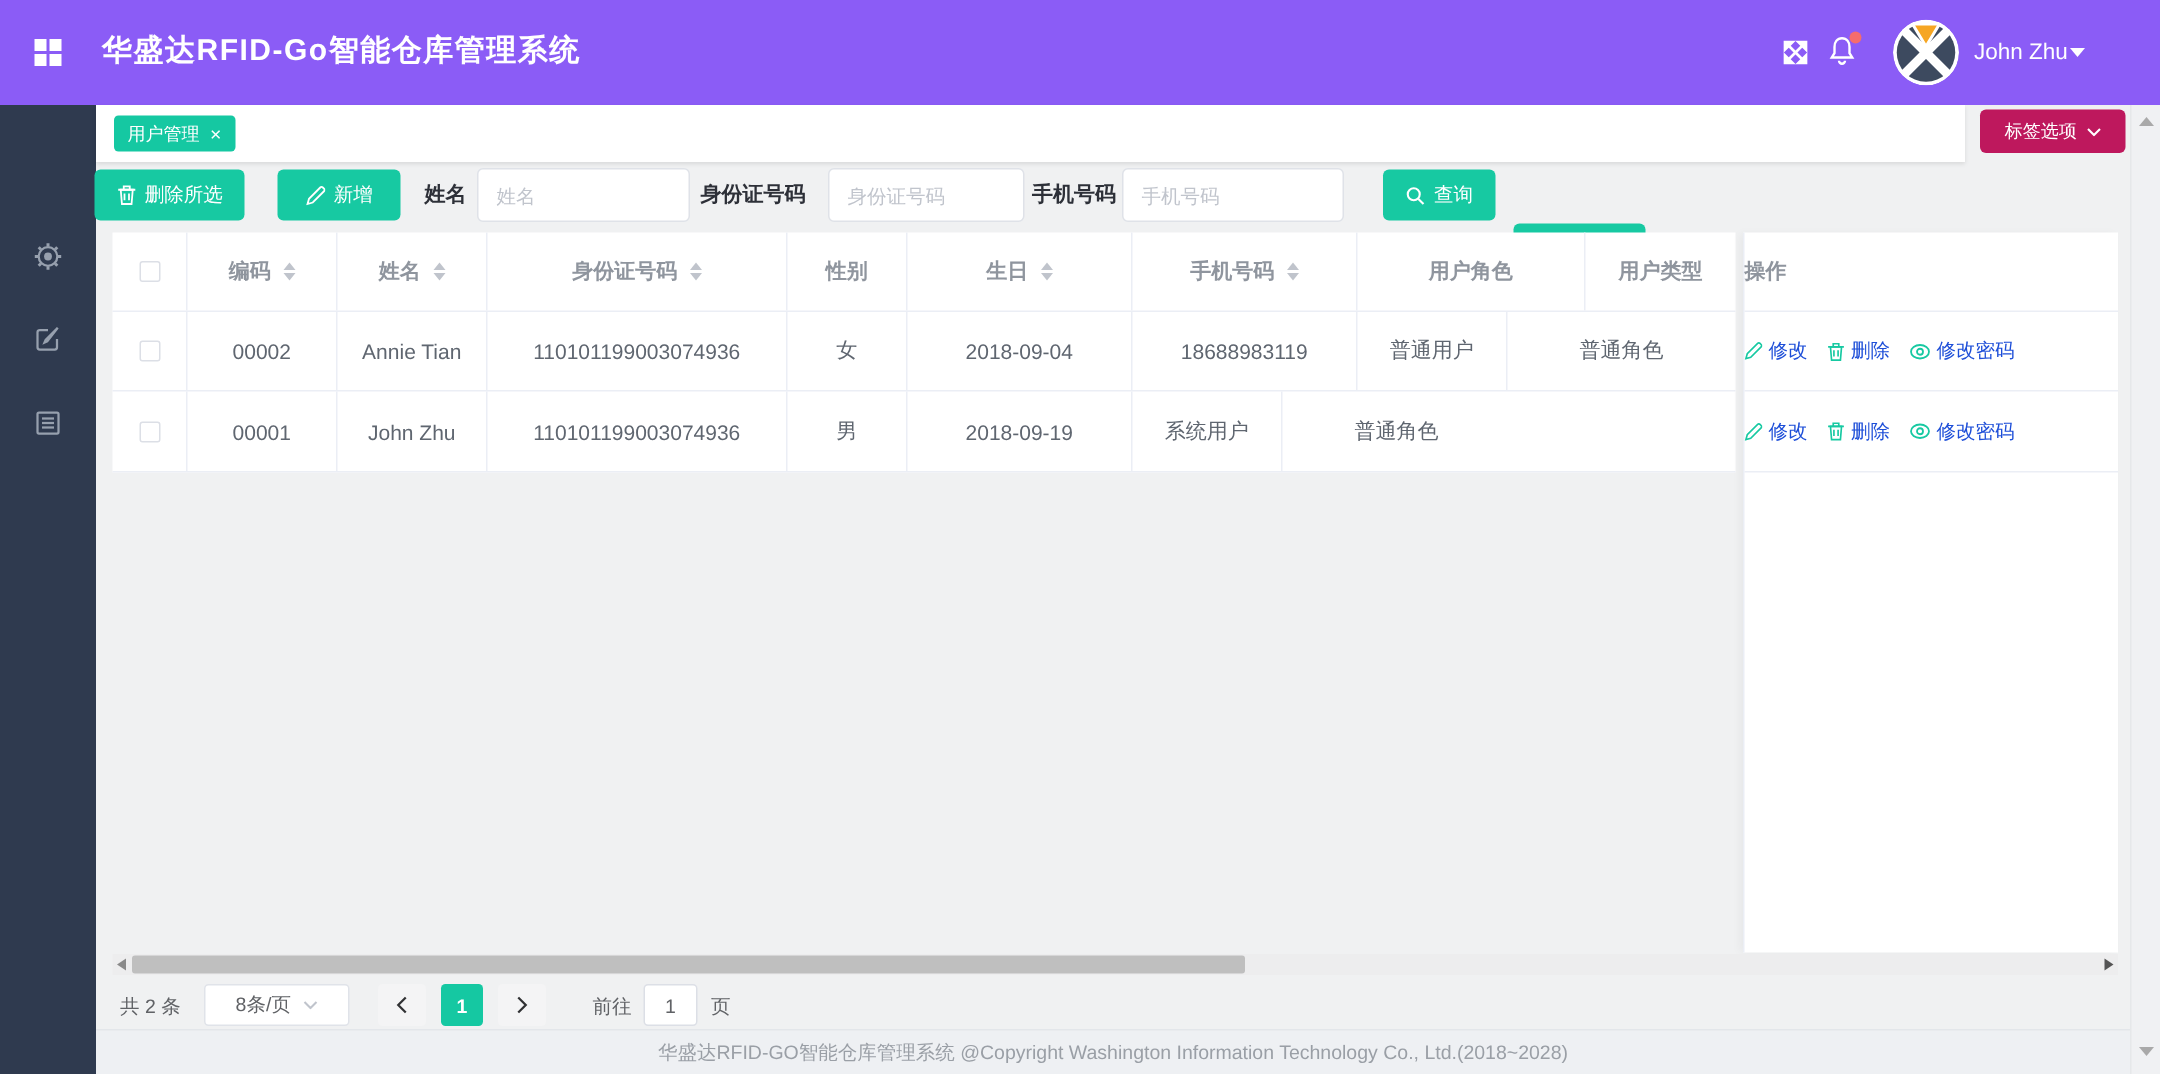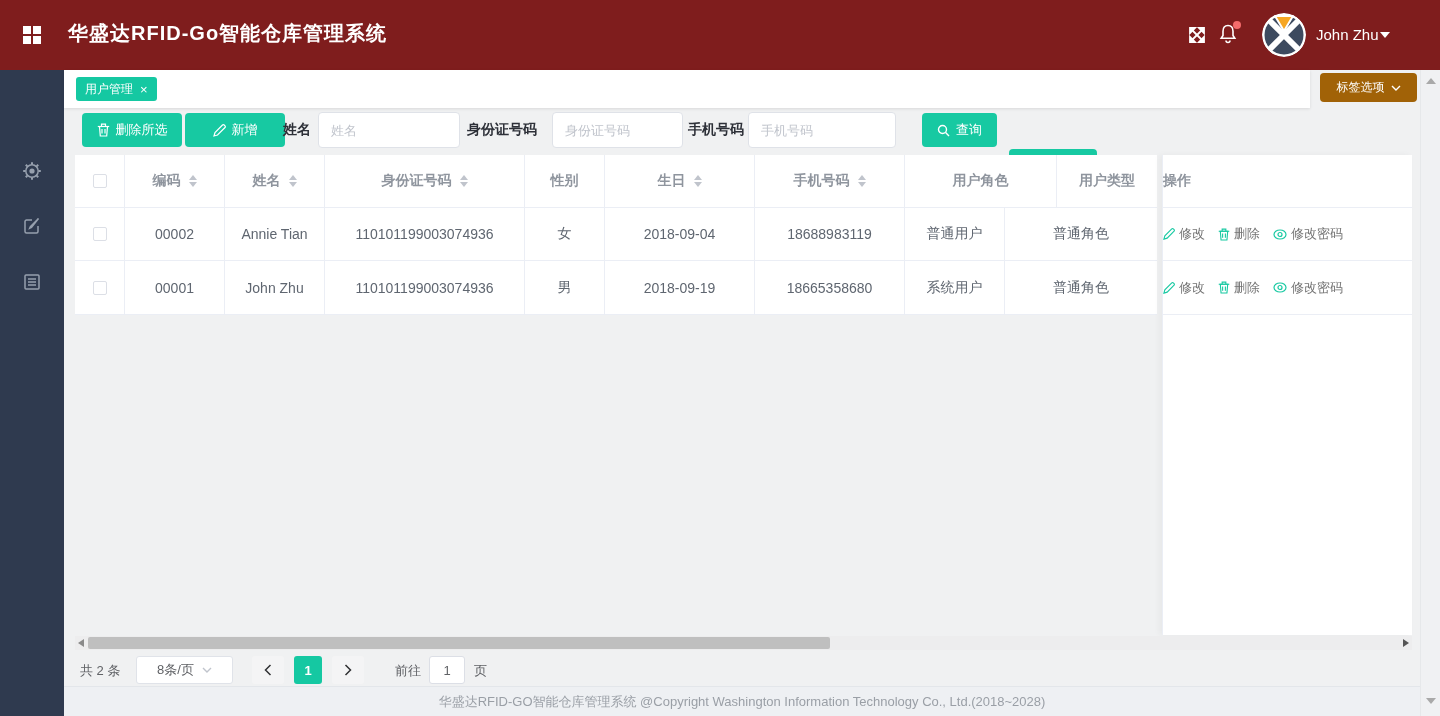--- a/index.html
+++ b/index.html
@@ -1,51 +1,51 @@
 <!DOCTYPE html>
 <html><head>
 <meta charset="utf-8">
 <style>
   * { margin:0; padding:0; box-sizing:border-box; }
   html,body { width:1440px; height:716px; }
   body { font-family:"Liberation Sans","DejaVu Sans",sans-serif; background:#f0f1f2; overflow:hidden; }
   #app { position:relative; width:1440px; height:716px; background:#f0f1f2; overflow:hidden; }
 
   
-  .app-header { position:absolute; left:0; top:0; width:1440px; height:70px; background:#7f1d1d; }
+  .app-header { position:absolute; left:0; top:0; width:1440px; height:70px; background:#8b5cf6; }
   .grid-icon { position:absolute; left:22px; top:25px; width:20px; height:20px; }
   .app-title { position:absolute; left:68px; top:20px; color:#fff; font-size:20px; font-weight:bold; letter-spacing:1px; white-space:nowrap; }
   .hdr-ic { position:absolute; top:25px; width:20px; height:20px; }
   .fullscreen-ic { left:1187px; }
   .bell-wrap { position:absolute; left:1218px; top:23px; width:22px; height:24px; }
   .bell-dot { position:absolute; right:-1px; top:-2px; width:8px; height:8px; border-radius:50%; background:#f56c6c; }
   .avatar { position:absolute; left:1262px; top:13px; width:44px; height:44px; border-radius:50%; overflow:hidden; }
   .user-name { position:absolute; left:1316px; top:26px; color:#fff; font-size:15px; white-space:nowrap; }
   .user-caret { position:absolute; left:1380px; top:32px; width:0; height:0; border-left:5px solid transparent; border-right:5px solid transparent; border-top:6px solid #fff; }
 
   
   .sidebar { position:absolute; left:0; top:70px; width:64px; height:646px; background:#2f3a4f; }
   .side-ic { position:absolute; left:22px; width:20px; height:20px; cursor:pointer; }
 
   
   .tabbar { position:absolute; left:64px; top:70px; width:1246px; height:38px; background:#fff; box-shadow:0 1px 3px rgba(0,0,0,.10); }
   .tab-active { position:absolute; left:12px; top:7px; height:24px; padding:0 9px; background:#15c8a2; border-radius:3px; color:#fff; font-size:12px; display:flex; align-items:center; gap:7px; cursor:pointer; }
   .tab-close { font-size:13px; line-height:1; cursor:pointer; }
-  .tag-options-btn { position:absolute; left:1320px; top:73px; width:97px; height:29px; background:#a16207; border:none; border-radius:4px; color:#fff; font-size:12px; display:flex; align-items:center; justify-content:center; gap:6px; cursor:pointer; }
+  .tag-options-btn { position:absolute; left:1320px; top:73px; width:97px; height:29px; background:#be185d; border:none; border-radius:4px; color:#fff; font-size:12px; display:flex; align-items:center; justify-content:center; gap:6px; cursor:pointer; }
 
   
   .vscroll { position:absolute; left:1420px; top:70px; width:20px; height:646px; background:#f0f1f3; border-left:1px solid #e6e8ea; }
   .vs-up { position:absolute; left:5px; top:8px; width:0; height:0; border-left:5px solid transparent; border-right:5px solid transparent; border-bottom:6px solid #a9a9a9; }
   .vs-down { position:absolute; left:5px; top:628px; width:0; height:0; border-left:5px solid transparent; border-right:5px solid transparent; border-top:6px solid #a9a9a9; }
 
   
   .btn { position:absolute; height:34px; background:#17c9a2; border:none; border-radius:4px; color:#fff; font-size:13px; display:flex; align-items:center; justify-content:center; gap:6px; cursor:pointer; white-space:nowrap; }
   .btn svg { flex:0 0 auto; }
-  .btn-delete { left:82px; top:113px; width:100px; }
-  .btn-add { left:185px; top:113px; width:100px; }
+  .btn-delete { left:63px; top:113px; width:100px; }
+  .btn-add { left:185px; top:113px; width:82px; }
   .btn-search { left:922px; top:113px; width:75px; }
   .btn-reset { left:1009px; top:113px; width:88px;margin-top:36px; }
   .flt-label { position:absolute; top:121px; font-size:14px; font-weight:bold; color:#2d3038; white-space:nowrap; }
   .lbl-name { left:283px; } .lbl-id { left:467px; } .lbl-phone { left:688px; }
   .flt-input { position:absolute; top:112px; height:36px; border:1px solid #dfe2e8; border-radius:4px; background:#fff; font-size:13px; color:#606266; padding:0 12px; outline:none; font-family:inherit; }
   .flt-input::placeholder { color:#c0c4cc; }
   .inp-name { left:318px; width:142px; } .inp-id { left:552px; width:131px; } .inp-phone { left:748px; width:148px; }
 
   
   .table-main { position:absolute; left:75px; top:155px; width:1082px; background:#fff; }
@@ -56,21 +56,21 @@
   .t-head .t-cell { color:#8f959e; font-weight:bold; }
   .col-check{width:50px}.col-code{width:100px}.col-name{width:100px}.col-idcard{width:200px}.col-gender{width:80px}.col-birth{width:150px}.col-phone{width:150px}.col-type{width:100px}.col-role{width:152px}
   .checkbox { width:14px; height:14px; border:1px solid #dcdfe6; border-radius:2px; background:#fff; cursor:pointer; }
   .sort { display:inline-flex; flex-direction:column; gap:2px; margin-left:3px; cursor:pointer; }
   .cu { width:0; height:0; border-left:4px solid transparent; border-right:4px solid transparent; border-bottom:5px solid #c0c4cc; }
   .cd { width:0; height:0; border-left:4px solid transparent; border-right:4px solid transparent; border-top:5px solid #c0c4cc; }
 
   .table-fixed { position:absolute; left:1162px; top:155px; width:250px; height:480px; background:#fff; border-left:1px solid #ebeef5; box-shadow:-3px 0 6px rgba(0,0,0,.04); }
   .f-row { display:flex; align-items:center; justify-content:flex-start; height:53px; border-bottom:1px solid #ebeef5; gap:13px; }
   .f-head { font-size:14px; color:#8f959e; font-weight:bold; }
-  .action-link { display:inline-flex; align-items:center; gap:4px; color:#737373; font-size:13px; cursor:pointer; white-space:nowrap; }
+  .action-link { display:inline-flex; align-items:center; gap:4px; color:#1d4ed8; font-size:13px; cursor:pointer; white-space:nowrap; }
 
   
   .hscroll { position:absolute; left:75px; top:636px; width:1337px; height:14px; background:#ededee; }
   .hs-left { position:absolute; left:3px; top:3px; width:0; height:0; border-top:4px solid transparent; border-bottom:4px solid transparent; border-right:6px solid #8a8a8a; cursor:pointer; }
   .hs-thumb { position:absolute; left:13px; top:1px; width:742px; height:12px; background:#bfbfbf; border-radius:2px; cursor:grab; }
   .hs-right { position:absolute; right:3px; top:3px; width:0; height:0; border-top:4px solid transparent; border-bottom:4px solid transparent; border-left:6px solid #555; cursor:pointer; }
 
   
   .pg-text { position:absolute; font-size:13px; color:#606266; top:662px; white-space:nowrap; }
   .pg-total { left:80px; }
@@ -297,21 +297,20 @@
 
     <div class="t-row last">
       <div class="t-cell col-check">
           <span class="checkbox"></span>
         </div>
       <div class="t-cell col-code">00001</div>
       <div class="t-cell col-name">John Zhu</div>
       <div class="t-cell col-idcard">110101199003074936</div>
       <div class="t-cell col-gender">男</div>
       <div class="t-cell col-birth">2018-09-19</div>
-      <div class="t-cell col-phone">18665358680</div>
       <div class="t-cell col-type">系统用户</div>
       <div class="t-cell col-role">普通角色</div>
     </div>
   </div>
 
   <div class="table-fixed">
     <div class="f-row f-head">
         <span>操作</span>
       </div>
 

